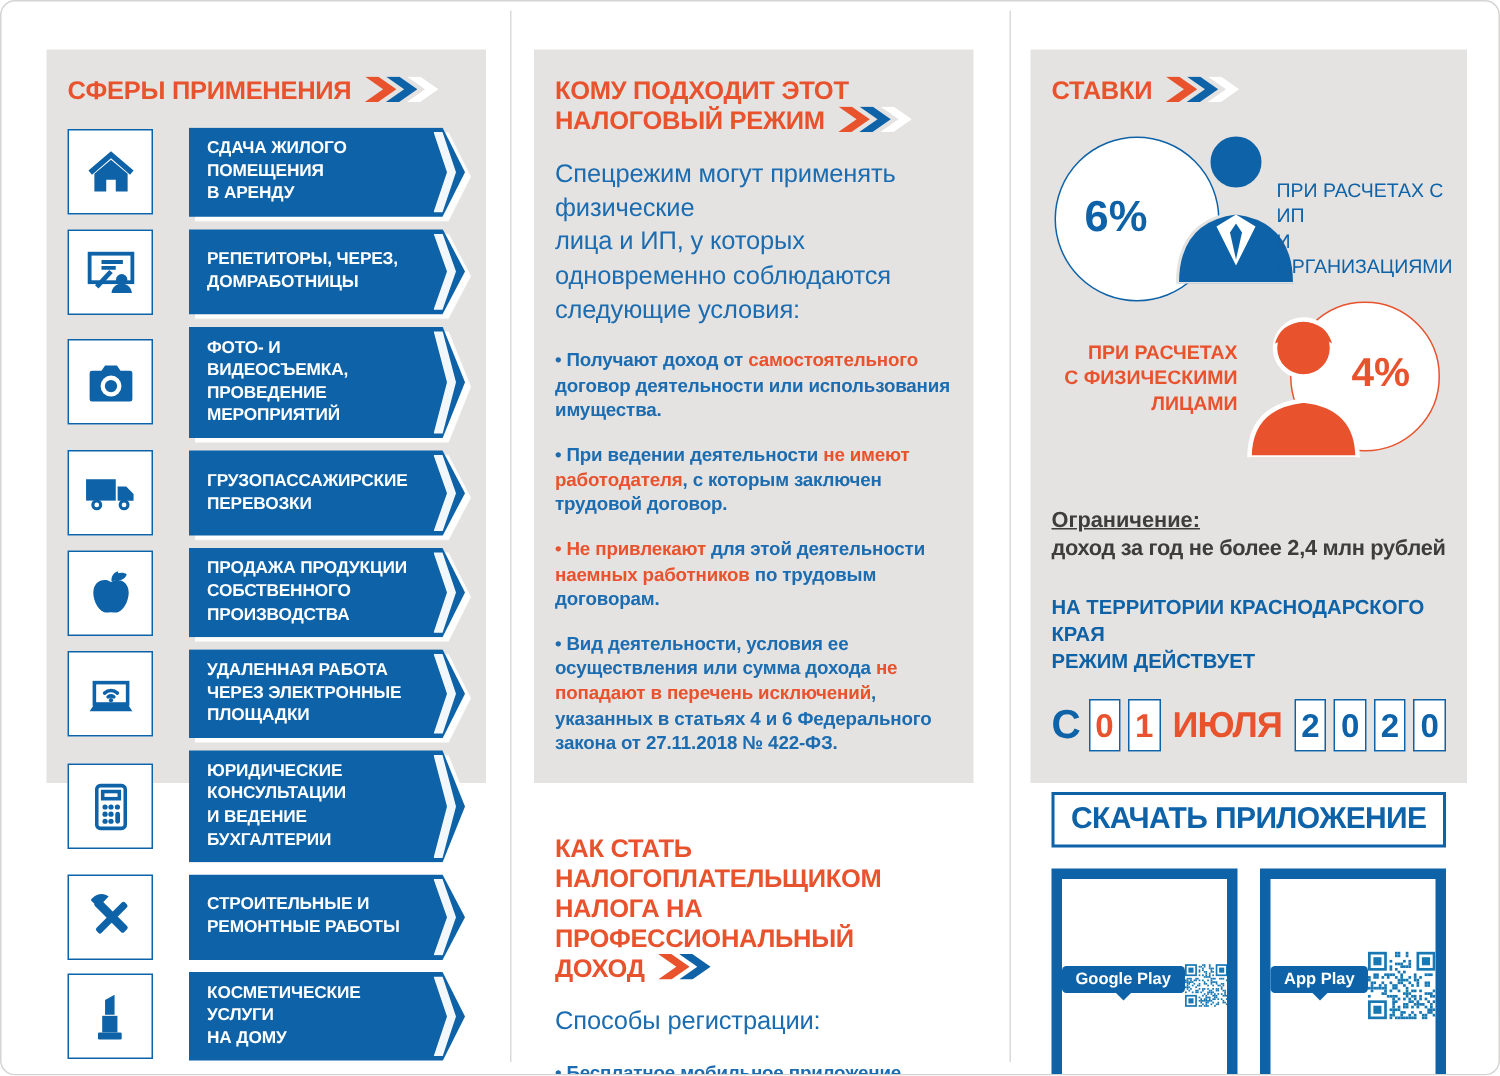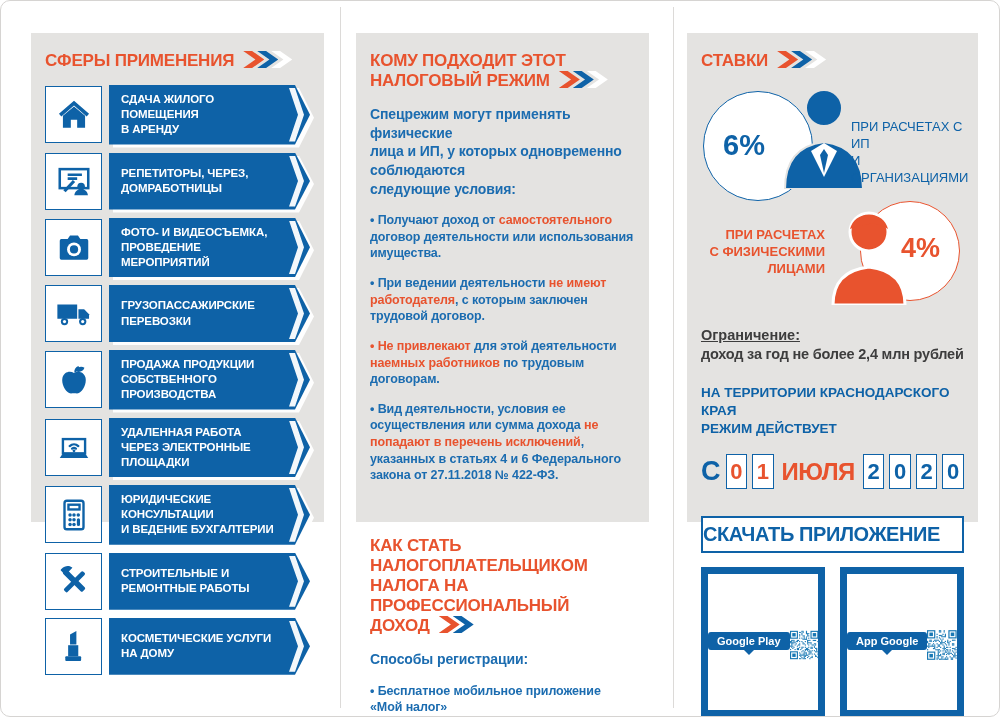--- a/index.html
+++ b/index.html
@@ -20,53 +20,53 @@
   .panel.mid{left:355px;width:293px}
   .panel.right{left:686px;width:291px}
 
   .panel-title{color:var(--orange);font-size:17px;font-weight:bold;letter-spacing:-0.2px;line-height:1.18;margin:8px 0 14px;white-space:pre-line}
   .chevs{display:inline-flex;align-items:center;margin-left:9px;vertical-align:-2px}
   .chev{display:inline-block;width:21px;height:17px;clip-path:polygon(0 0,42% 0,100% 50%,42% 100%,0 100%,58% 50%)}
   .chev+.chev{margin-left:-7px}
   .chev.c1{background:var(--orange)}.chev.c2{background:var(--blue)}.chev.c3{background:#fff}
 
   
-  .sphere-item{display:flex;align-items:center;gap:7px;margin-bottom:8px}
+  .sphere-item{display:flex;align-items:center;gap:24px;margin-bottom:8px}
   .sphere-icon{width:57px;height:57px;background:#fff;border:1px solid var(--blue);display:flex;align-items:center;justify-content:center;flex-shrink:0}
   .banner-wrap{flex:1;filter:drop-shadow(4px 3px 0 rgba(255,255,255,.95))}
   .sphere-banner{position:relative;background:var(--blue);color:#fff;font-size:11.5px;font-weight:bold;line-height:1.32;letter-spacing:-0.1px;padding:7px 30px 7px 12px;min-height:57px;display:flex;align-items:center;white-space:pre-line;clip-path:polygon(0 0,calc(100% - 15px) 0,100% 50%,calc(100% - 15px) 100%,0 100%)}
   .sphere-banner::after{content:'';position:absolute;right:6px;top:3px;bottom:3px;width:15px;background:#fff;opacity:.95;clip-path:polygon(0 0,40% 0,100% 50%,40% 100%,0 100%,60% 50%)}
 
   
-  .para{color:var(--blue-text);font-size:14px;font-weight:bold;line-height:1.33;letter-spacing:-0.1px;white-space:pre-line;margin-bottom:14px}
+  .para{color:var(--blue-text);font-size:17px;font-weight:normal;line-height:1.33;letter-spacing:-0.1px;white-space:pre-line;margin-bottom:14px}
   .bullet{color:var(--blue-text);font-size:12.5px;font-weight:bold;line-height:1.33;letter-spacing:-0.1px;margin-bottom:13px}
   .hl{color:var(--orange)}
   .mid-title2{margin-top:52px}
 
   
   .rate1{position:relative;height:128px;margin-top:4px}
   .rate1 .circle{position:absolute;left:2px;top:6px;width:110px;height:110px;border-radius:50%;background:#fff;border:1.5px solid var(--blue)}
   .rate1 .pct{position:absolute;left:22px;top:44px;font-size:29px;font-weight:bold;color:var(--blue)}
   .rate1 .figure{position:absolute;left:78px;top:0}
   .rate1 .lbl{position:absolute;left:150px;top:34px;color:var(--blue);font-weight:normal;font-size:13px;line-height:1.3;white-space:pre-line}
   .rate2{position:relative;height:118px;margin-top:-12px}
   .rate2 .circle{position:absolute;right:4px;top:0;width:100px;height:100px;border-radius:50%;background:#fff;border:1.5px solid var(--orange)}
   .rate2 .pct{position:absolute;right:24px;top:32px;font-size:27px;font-weight:bold;color:var(--orange)}
   .rate2 .figure{position:absolute;left:126px;top:8px}
   .rate2 .lbl{position:absolute;left:0;top:26px;width:124px;text-align:right;color:var(--orange);font-weight:bold;font-size:13px;line-height:1.3;white-space:pre-line}
-  .restrict-label{color:var(--dark);font-size:14.5px;font-weight:bold;text-decoration:underline;margin:8px 0 3px}
+  .restrict-label{color:var(--dark);font-size:14.5px;font-weight:bold;text-decoration:underline;margin:20px 0 3px}
   .restrict-text{color:var(--dark);font-size:14.5px;font-weight:bold;letter-spacing:-0.2px}
   .territory{color:var(--blue);font-size:13.5px;font-weight:bold;line-height:1.35;white-space:pre-line;margin-top:22px}
   .date-row{display:flex;align-items:center;gap:5px;margin-top:7px}
   .date-prefix{color:var(--blue);font-size:27px;font-weight:bold}
   .digit-box{width:26px;height:35px;background:#fff;border:1px solid var(--blue);display:flex;align-items:center;justify-content:center;font-size:22px;font-weight:bold}
   .digit-box.d-orange{color:var(--orange)}
   .digit-box.d-blue{color:var(--blue)}
   .date-month{color:var(--orange);font-size:24px;font-weight:bold;margin:12px 3px;letter-spacing:-0.5px}
-  .download-box{margin-top:18px;border:2px solid var(--blue);background:#fff;padding:5px 0;color:var(--blue);font-weight:bold;font-size:20px;letter-spacing:-0.4px}
+  .download-box{margin-top:18px;border:2px solid var(--blue);background:#fff;text-align:center;padding:5px 0;color:var(--blue);font-weight:bold;font-size:20px;letter-spacing:-0.4px}
   .qr-row{display:flex;gap:15px;margin-top:14px}
   .qr-card{width:124px;height:150px;border:7px solid var(--blue);background:#fff;display:flex;flex-direction:row;align-items:center;padding-top:7px}
   .store-bubble{background:var(--blue);color:#fff;font-size:11px;font-weight:bold;padding:3px 9px;border-radius:3px;position:relative;margin-bottom:9px;white-space:nowrap}
   .store-bubble::after{content:'';position:absolute;left:50%;bottom:-5px;transform:translateX(-50%);border:5px solid transparent;border-top-color:var(--blue);border-bottom:0}
 </style>
 </head>
 <body>
 
 <div class="page">
   <div class="fold f1"></div>
@@ -468,21 +468,21 @@
             <rect x="24" y="23" width="1" height="1" fill="#1878b4"></rect>
             <rect x="8" y="24" width="1" height="1" fill="#1878b4"></rect>
             <rect x="9" y="24" width="1" height="1" fill="#1878b4"></rect>
             <rect x="11" y="24" width="1" height="1" fill="#1878b4"></rect>
             <rect x="12" y="24" width="1" height="1" fill="#1878b4"></rect>
             <rect x="13" y="24" width="1" height="1" fill="#1878b4"></rect>
             <rect x="17" y="24" width="1" height="1" fill="#1878b4"></rect>
           </svg>
       </div>
       <div class="qr-card">
-        <span class="store-bubble">App Google</span>
+        <span class="store-bubble">App Play</span>
         <svg width="88" height="88" viewBox="0 0 25 25">
             <rect x="0" y="0" width="7" height="7" fill="#1878b4"></rect>
             <rect x="1" y="1" width="5" height="5" fill="#fff"></rect>
             <rect x="2" y="2" width="3" height="3" fill="#1878b4"></rect>
             <rect x="18" y="0" width="7" height="7" fill="#1878b4"></rect>
             <rect x="19" y="1" width="5" height="5" fill="#fff"></rect>
             <rect x="20" y="2" width="3" height="3" fill="#1878b4"></rect>
             <rect x="0" y="18" width="7" height="7" fill="#1878b4"></rect>
             <rect x="1" y="19" width="5" height="5" fill="#fff"></rect>
             <rect x="2" y="20" width="3" height="3" fill="#1878b4"></rect>

